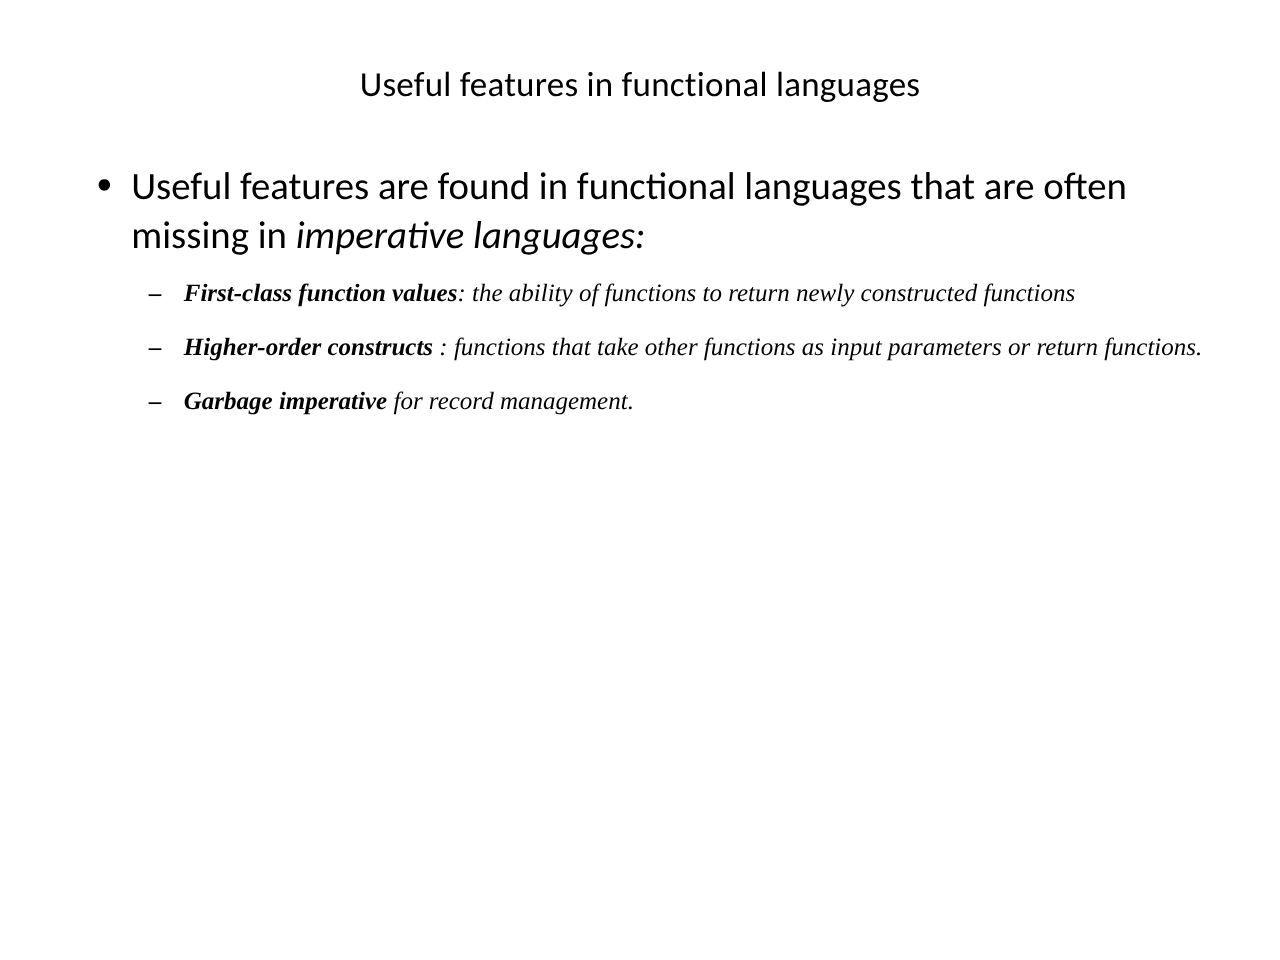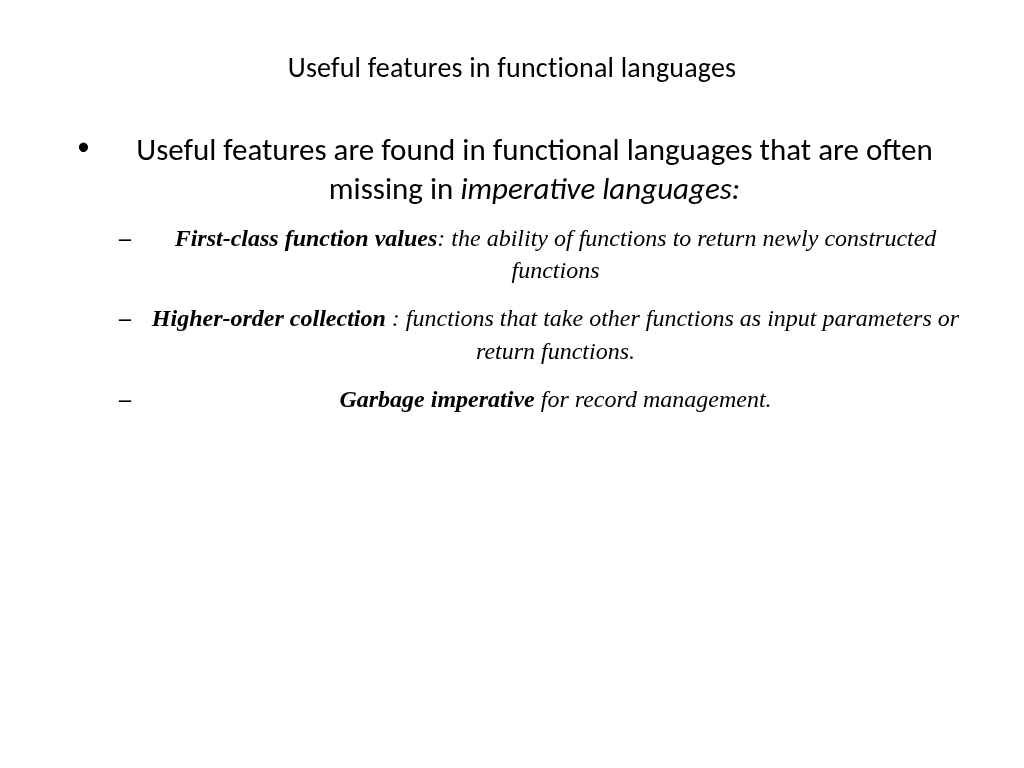--- a/index.html
+++ b/index.html
@@ -19,21 +19,20 @@
     h1 {
       font-size: 28px;
       font-weight: 400;
       text-align: center;
       margin-bottom: 45px;
       letter-spacing: 0.2px;
     }
     .main-list {
       list-style: none;
       padding-left: 45px;
-      text-align: center;
     }
     .main-list > li {
       position: relative;
       font-size: 31px;
       line-height: 1.25;
       margin-bottom: 12px;
       padding-left: 0;
     }
     .main-list > li::before {
       content: "•";
@@ -49,21 +48,21 @@
       font-style: italic;
     }
     .sub-list {
       list-style: none;
       padding-left: 42px;
       margin-top: 14px;
       font-family: 'Times New Roman', Times, serif;
     }
     .sub-list > li {
       position: relative;
-      font-size: 24px;
+      font-size: 20px;
       font-style: italic;
       line-height: 1.35;
       margin-bottom: 16px;
       padding-left: 0;
     }
     .sub-list > li::before {
       content: "–";
       position: absolute;
       left: -28px;
       top: 0;
@@ -80,20 +79,20 @@
 <h1>Useful features in functional languages</h1>
 
 <ul class="main-list">
   <li>
     <span class="main-text-plain">Useful features are found in functional languages that are often missing in </span><span class="main-text-italic">imperative languages:</span>
     <ul class="sub-list">
       <li>
         <span class="term">First-class function values</span><span>: the ability of functions to return newly constructed functions</span>
       </li>
       <li>
-        <span class="term">Higher-order collection</span><span> : functions that take other functions as input parameters or return functions.</span>
+        <span class="term">Higher-order constructs</span><span> : functions that take other functions as input parameters or return functions.</span>
       </li>
       <li>
         <span class="term">Garbage imperative</span><span> for record management.</span>
       </li>
     </ul>
   </li>
 </ul>
 
 </body></html>

